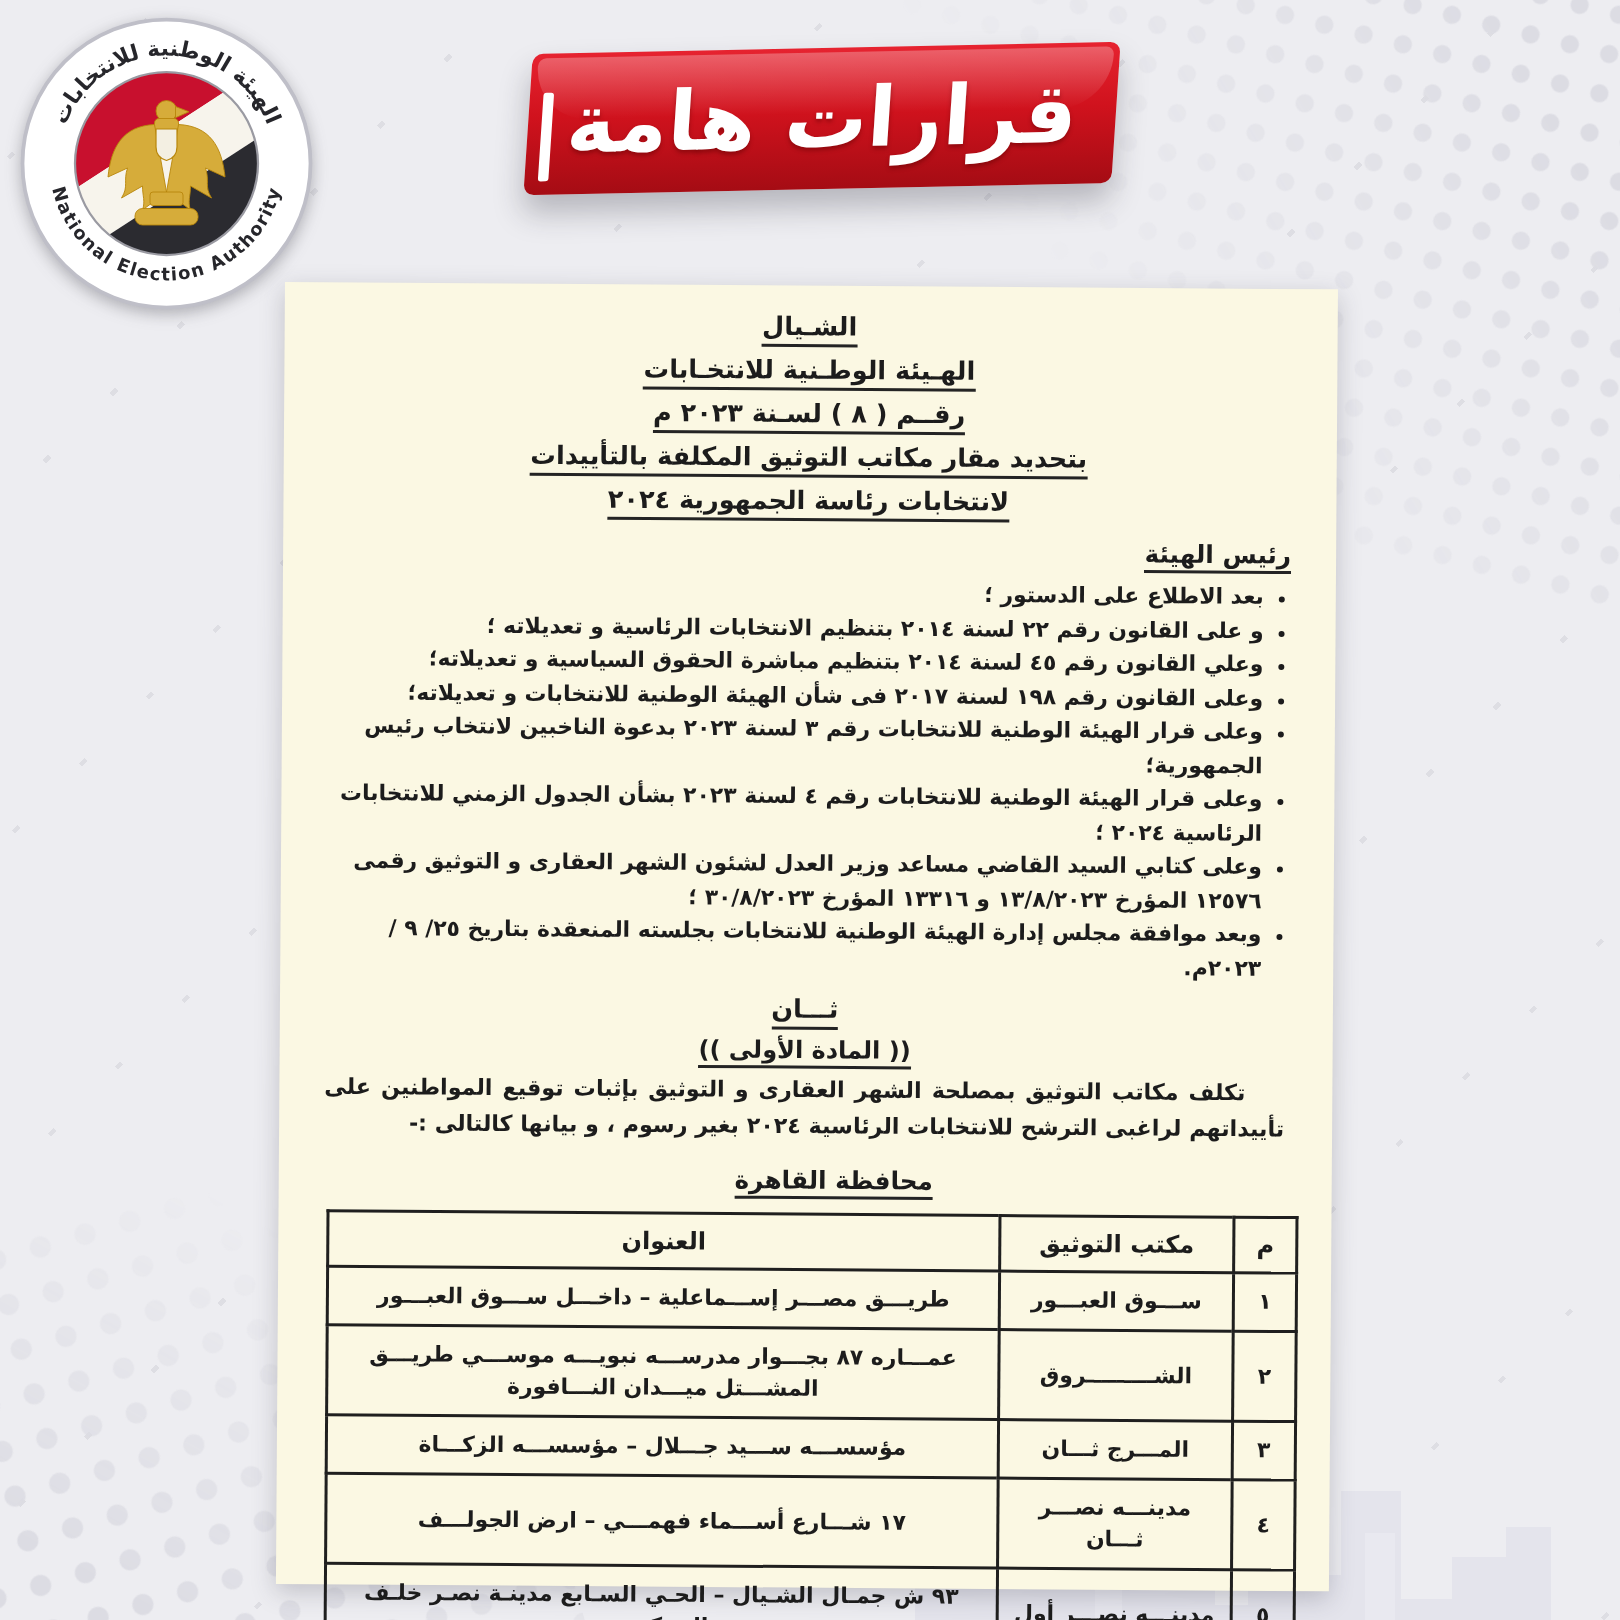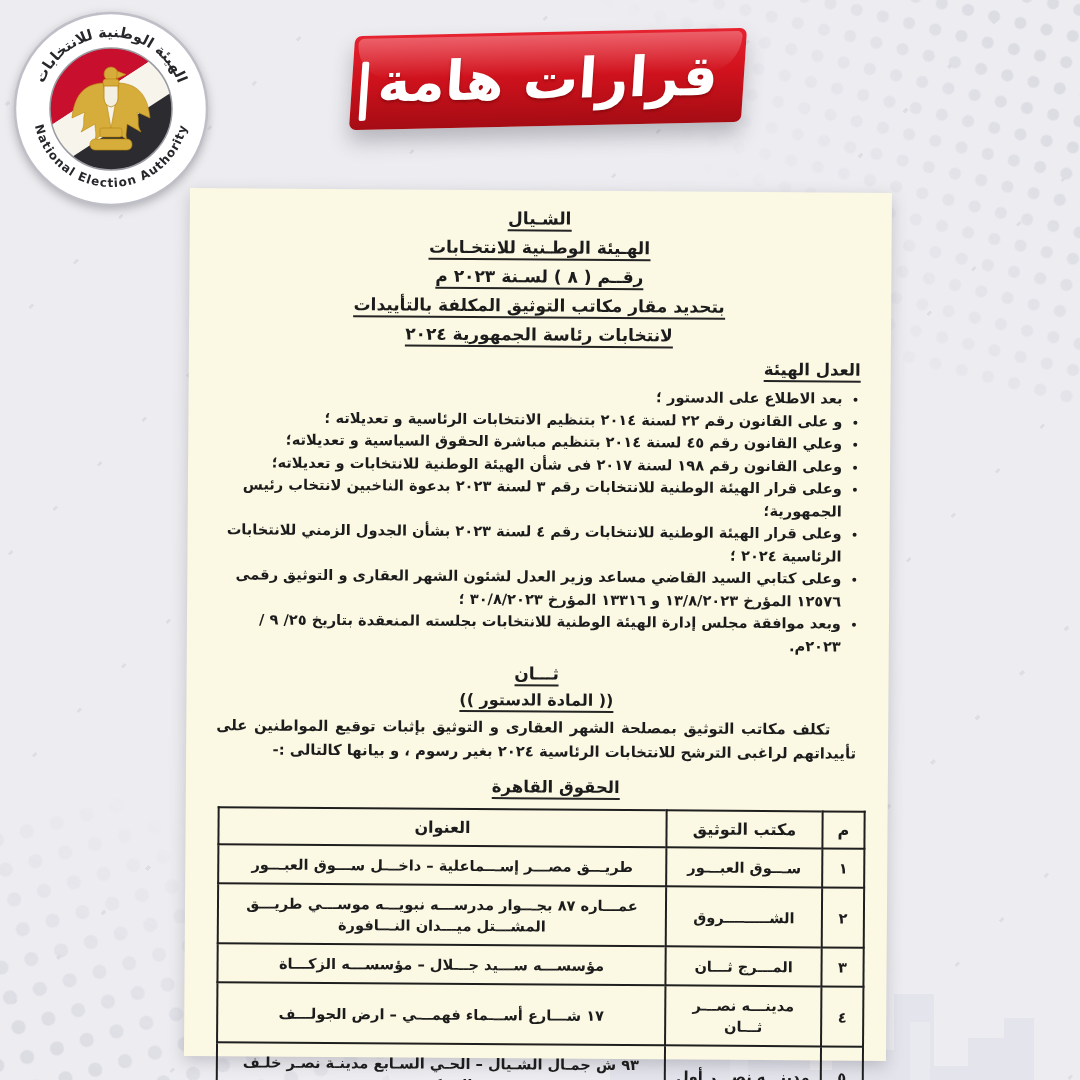--- a/index.html
+++ b/index.html
@@ -137,48 +137,48 @@
 
     <div class="doc-title">
       <div><span class="u">الشـيال</span></div>
       <div><span class="u">الهـيئة الوطـنية للانتخـابات</span></div>
       <div><span class="u">رقــم ( ٨ ) لسـنة ٢٠٢٣ م</span></div>
       <div><span class="u">بتحديد مقار مكاتب التوثيق المكلفة بالتأييدات</span></div>
       <div><span class="u">لانتخابات رئاسة الجمهورية ٢٠٢٤</span></div>
     </div>
 
     <div class="section-heading">
-      <span class="u">العدل الهيئة</span>
+      <span class="u">رئيس الهيئة</span>
     </div>
 
     <ul class="preamble">
       <li>بعد الاطلاع على الدستور ؛</li>
       <li>و على القانون رقم ٢٢ لسنة ٢٠١٤ بتنظيم الانتخابات الرئاسية و تعديلاته ؛</li>
       <li>وعلي القانون رقم ٤٥ لسنة ٢٠١٤ بتنظيم مباشرة الحقوق السياسية و تعديلاته؛</li>
       <li>وعلى القانون رقم ١٩٨ لسنة ٢٠١٧ فى شأن الهيئة الوطنية للانتخابات و تعديلاته؛</li>
       <li>وعلى قرار الهيئة الوطنية للانتخابات رقم ٣ لسنة ٢٠٢٣ بدعوة الناخبين لانتخاب رئيس الجمهورية؛</li>
       <li>وعلى قرار الهيئة الوطنية للانتخابات رقم ٤ لسنة ٢٠٢٣ بشأن الجدول الزمني للانتخابات الرئاسية ٢٠٢٤ ؛</li>
       <li>وعلى كتابي السيد القاضي مساعد وزير العدل لشئون الشهر العقارى و التوثيق رقمى ١٢٥٧٦ المؤرخ ١٣/٨/٢٠٢٣ و ١٣٣١٦ المؤرخ ٣٠/٨/٢٠٢٣ ؛</li>
       <li>وبعد موافقة مجلس إدارة الهيئة الوطنية للانتخابات بجلسته المنعقدة بتاريخ ٢٥/ ٩ /٢٠٢٣م.</li>
     </ul>
 
     <div class="decision-word">
       <span class="u">ثـــان</span>
     </div>
 
     <div class="article-heading">
-      <span class="u">(( المادة الدستور ))</span>
+      <span class="u">(( المادة الأولى ))</span>
     </div>
 
     <div class="article-text">
       <span class="indent"></span><span>تكلف مكاتب  التوثيق بمصلحة الشهر العقارى و التوثيق بإثبات توقيع المواطنين على تأييداتهم لراغبى الترشح للانتخابات الرئاسية ٢٠٢٤ بغير رسوم ، و بيانها كالتالى :-</span>
     </div>
 
     <div class="gov-heading">
-      <span class="u">الحقوق القاهرة</span>
+      <span class="u">محافظة القاهرة</span>
     </div>
 
     <table class="offices">
       <colgroup>
           <col class="c-num">
           <col class="c-office">
           <col class="c-address">
         </colgroup>
       <thead>
         <tr>

